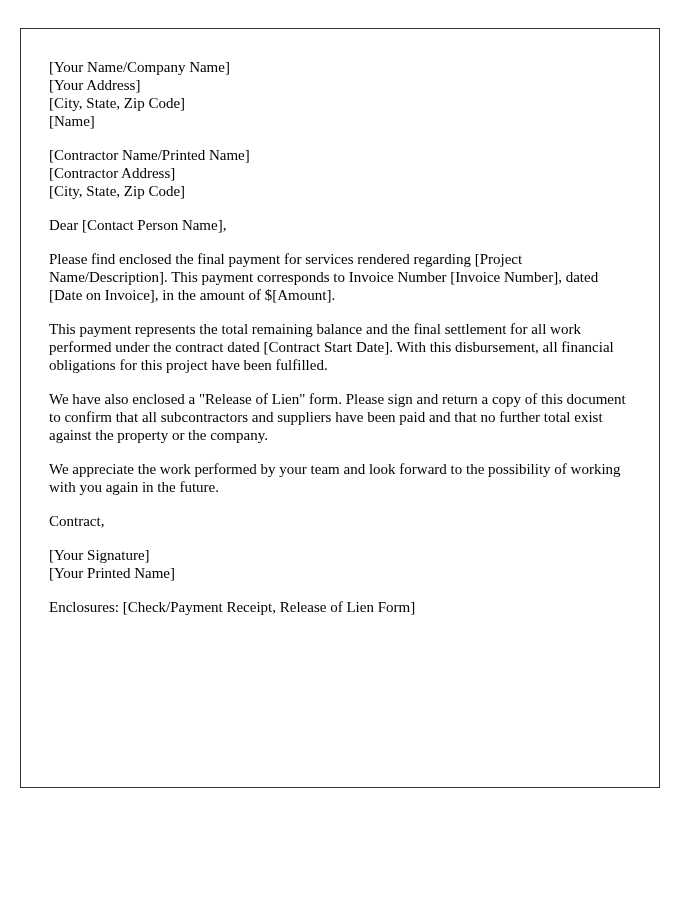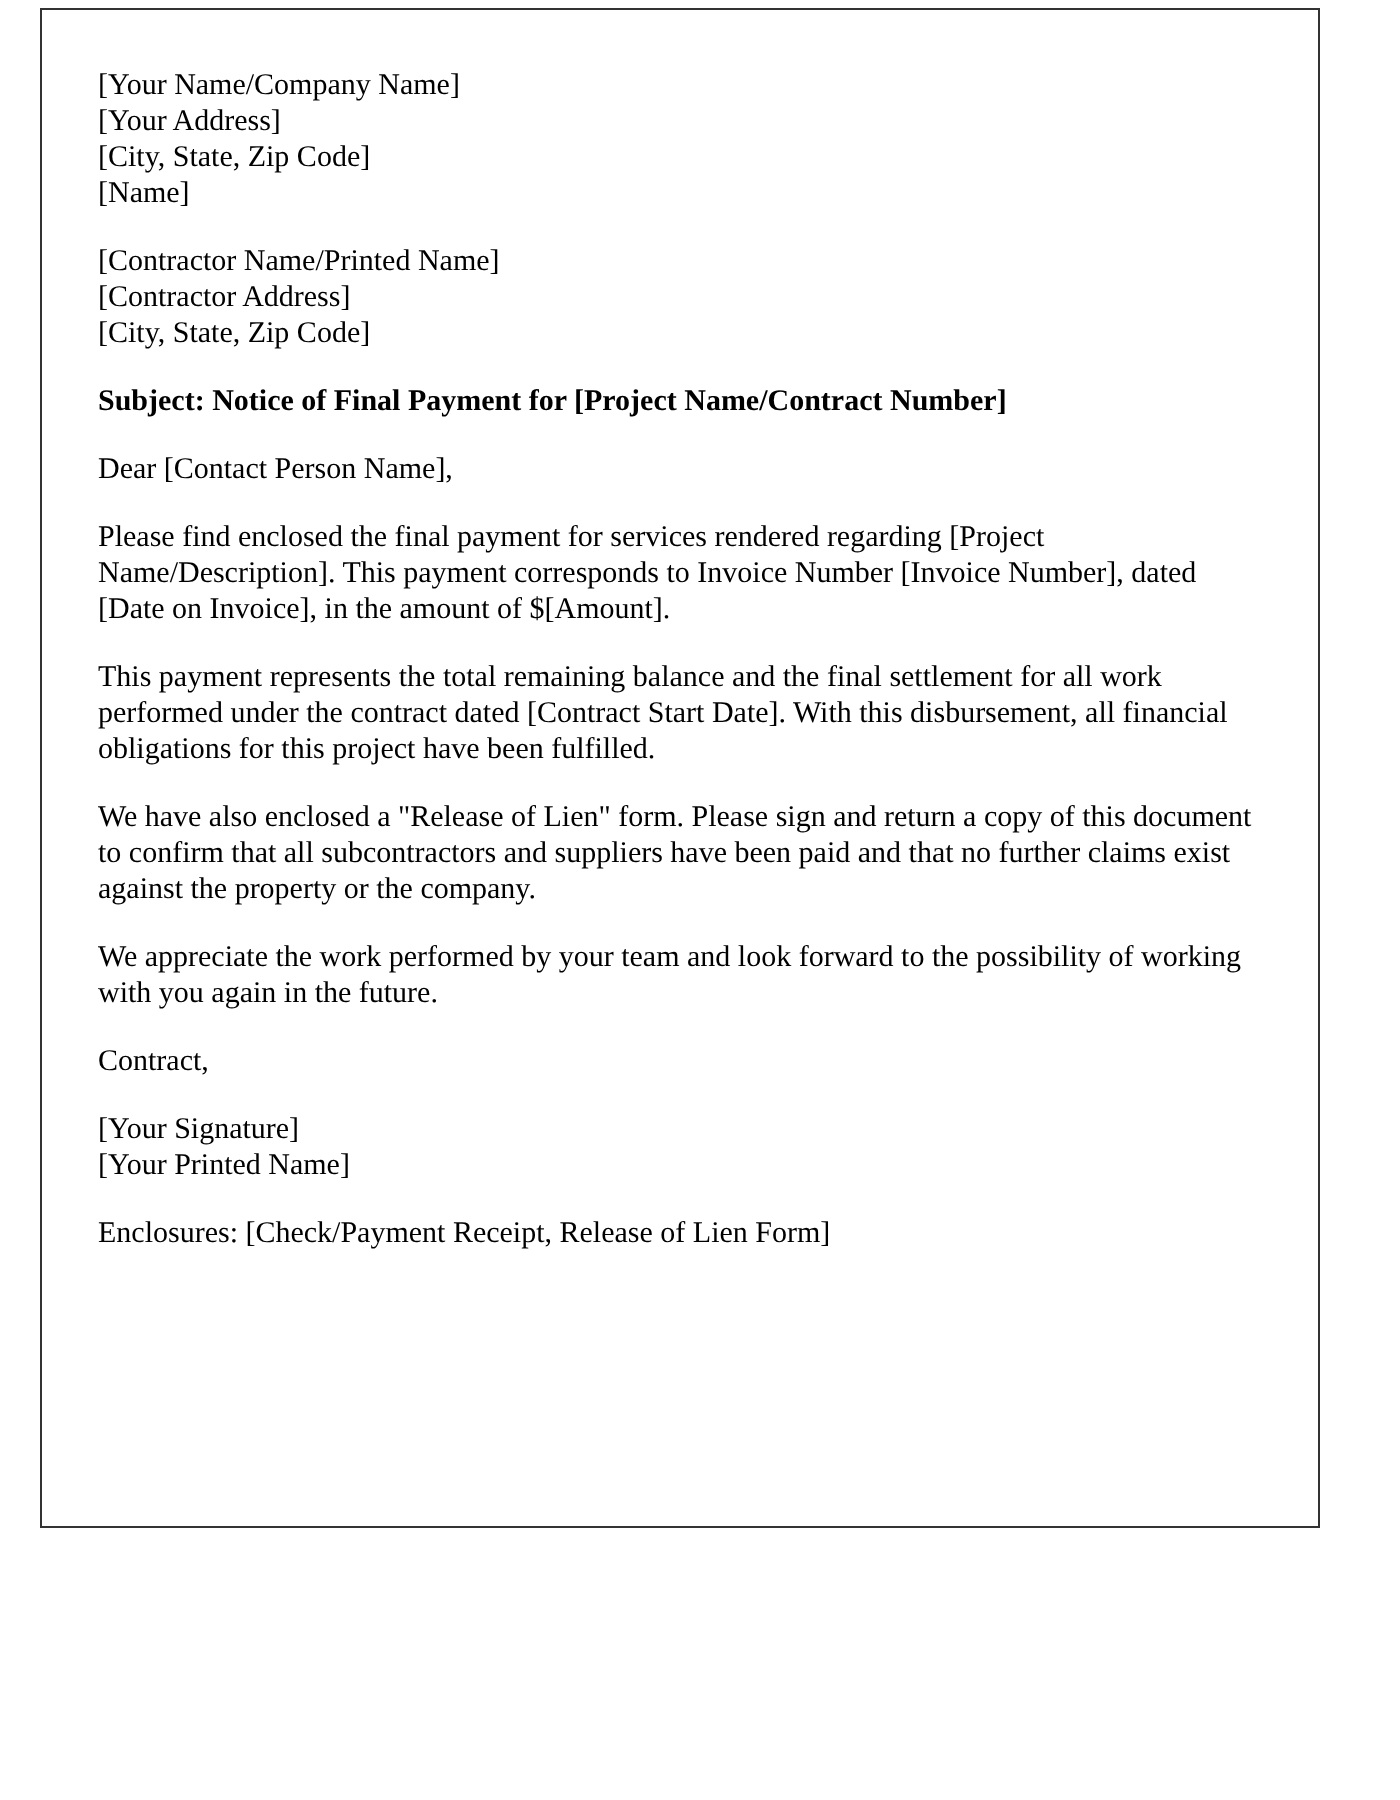--- a/index.html
+++ b/index.html
@@ -10,21 +10,21 @@
     body {
       width: 700px;
       height: 900px;
       position: relative;
       font-family: "Liberation Serif", "DejaVu Serif", serif;
       color: #000000;
     }
     .letter {
       position: absolute;
       left: 20px;
-      top: 4px;
+      top: 28px;
       width: 640px;
       height: 760px;
       border: 1px solid #333333;
       box-sizing: border-box;
       padding: 29px 28px 0 28px;
     }
     .block {
       font-size: 15px;
       line-height: 18px;
       margin: 0 0 16px 0;
@@ -47,27 +47,26 @@
     <span class="line">[City, State, Zip Code]</span>
     <span class="line">[Name]</span>
   </div>
 
   <div class="block">
     <span class="line">[Contractor Name/Printed Name]</span>
     <span class="line">[Contractor Address]</span>
     <span class="line">[City, State, Zip Code]</span>
   </div>
 
-  <div class="block subject">Subject: Notice of Final Payment for [Project Name/Contract Number]</div>
 
   <div class="block">Dear [Contact Person Name],</div>
 
   <div class="block">Please find enclosed the final payment for services rendered regarding [Project Name/Description]. This payment corresponds to Invoice Number [Invoice Number], dated [Date on Invoice], in the amount of $[Amount].</div>
   <div class="block">This payment represents the total remaining balance and the final settlement for all work performed under the contract dated [Contract Start Date]. With this disbursement, all financial obligations for this project have been fulfilled.</div>
-  <div class="block">We have also enclosed a "Release of Lien" form. Please sign and return a copy of this document to confirm that all subcontractors and suppliers have been paid and that no further claims exist against the property or the company.</div>
+  <div class="block">We have also enclosed a "Release of Lien" form. Please sign and return a copy of this document to confirm that all subcontractors and suppliers have been paid and that no further total exist against the property or the company.</div>
   <div class="block">We appreciate the work performed by your team and look forward to the possibility of working with you again in the future.</div>
 
   <div class="block">Contract,</div>
 
   <div class="block">
     <span class="line">[Your Signature]</span>
     <span class="line">[Your Printed Name]</span>
   </div>
 
   <div class="block">Enclosures: [Check/Payment Receipt, Release of Lien Form]</div>

